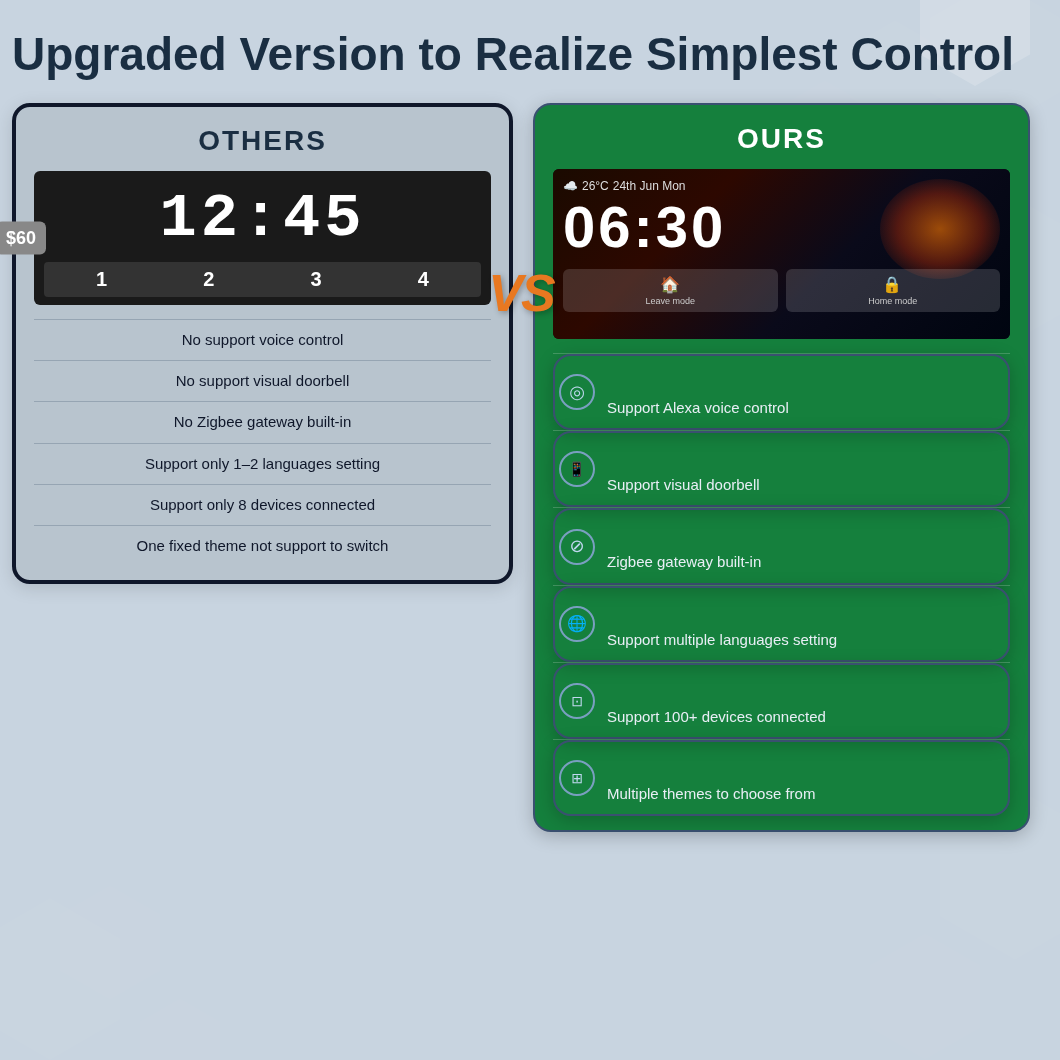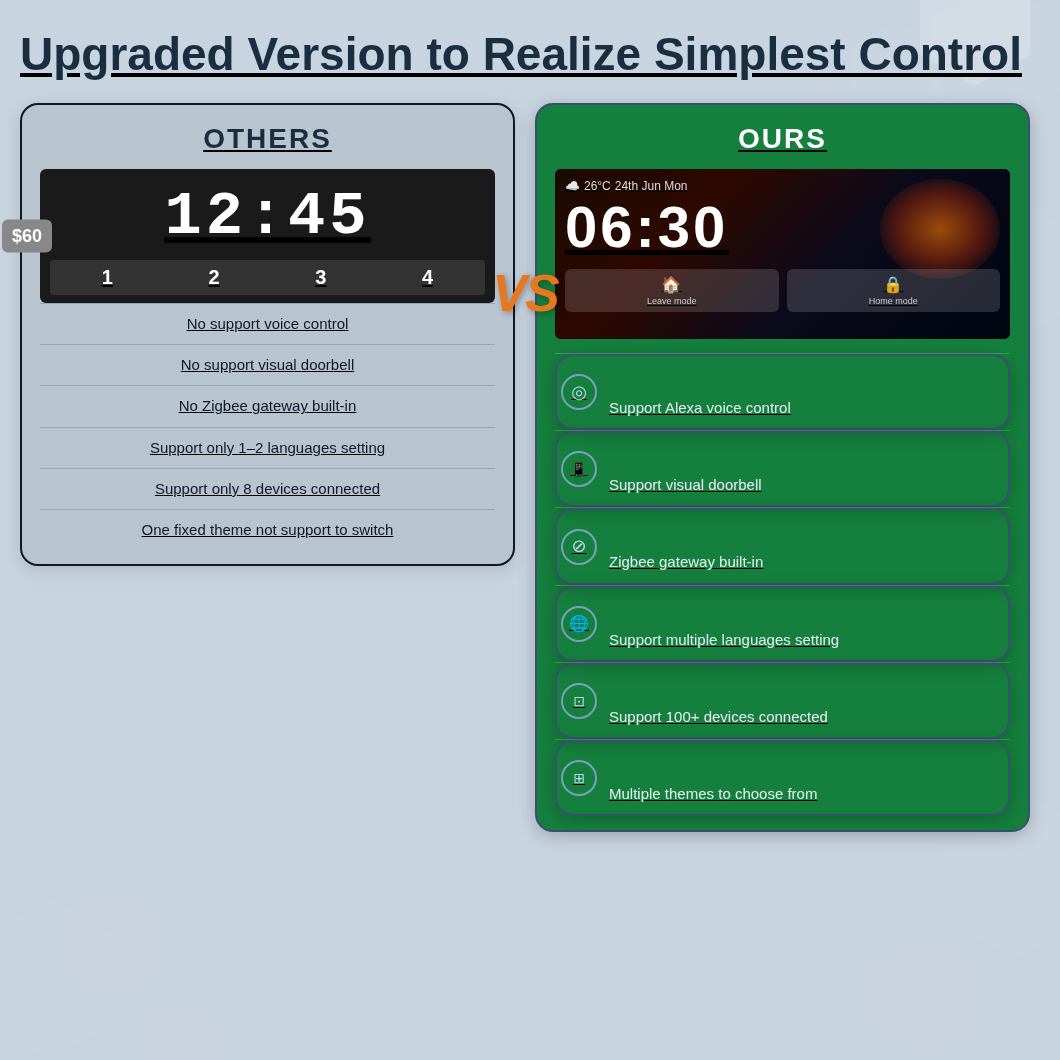--- a/index.html
+++ b/index.html
@@ -24,22 +24,21 @@
       position: absolute;
       width: 120px;
       height: 138px;
       background: rgba(255,255,255,0.18);
       clip-path: polygon(50% 0%, 100% 25%, 100% 75%, 50% 100%, 0% 75%, 0% 25%);
     }
 
     .page-wrapper {
       position: relative;
       z-index: 2;
-      padding: 28px 30px 20px 20px;
-      text-decoration: underline;
+      padding: 28px 30px 20px 12px;
     }
 
     .main-title {
       font-size: 46px;
       font-weight: 900;
       color: #1a2e42;
       line-height: 1.15;
       margin-bottom: 22px;
     }
 
@@ -63,21 +62,21 @@
       font-style: italic;
       text-shadow: 2px 2px 6px rgba(0,0,0,0.3);
       letter-spacing: -2px;
     }
 
     
     .card-others {
       flex: 1;
       background: #b8c4ce;
       border-radius: 18px;
-      border: 2px solid #0f172a;
+      border: 4px solid #0f172a;
       padding: 18px 18px 14px 18px;
       box-shadow: 0 4px 18px rgba(0,0,0,0.13);
     }
 
     .card-ours {
       flex: 1;
       background: #15803d;
       border-radius: 18px;
       border: 2px solid #3a5070;
       padding: 18px 18px 14px 18px;
@@ -92,20 +91,21 @@
       margin-bottom: 14px;
     }
     .card-others .card-title { color: #1a2e42; }
     .card-ours .card-title { color: #ffffff; }
 
     
     .others-screen {
       background: #1a1a1a;
       border-radius: 6px;
       padding: 12px 10px 8px 10px;
+      margin-bottom: 14px;
       position: relative;
     }
     .others-time {
       font-size: 62px;
       font-weight: 700;
       color: #ffffff;
       text-align: center;
       font-family: 'Courier New', monospace;
       letter-spacing: 4px;
     }

